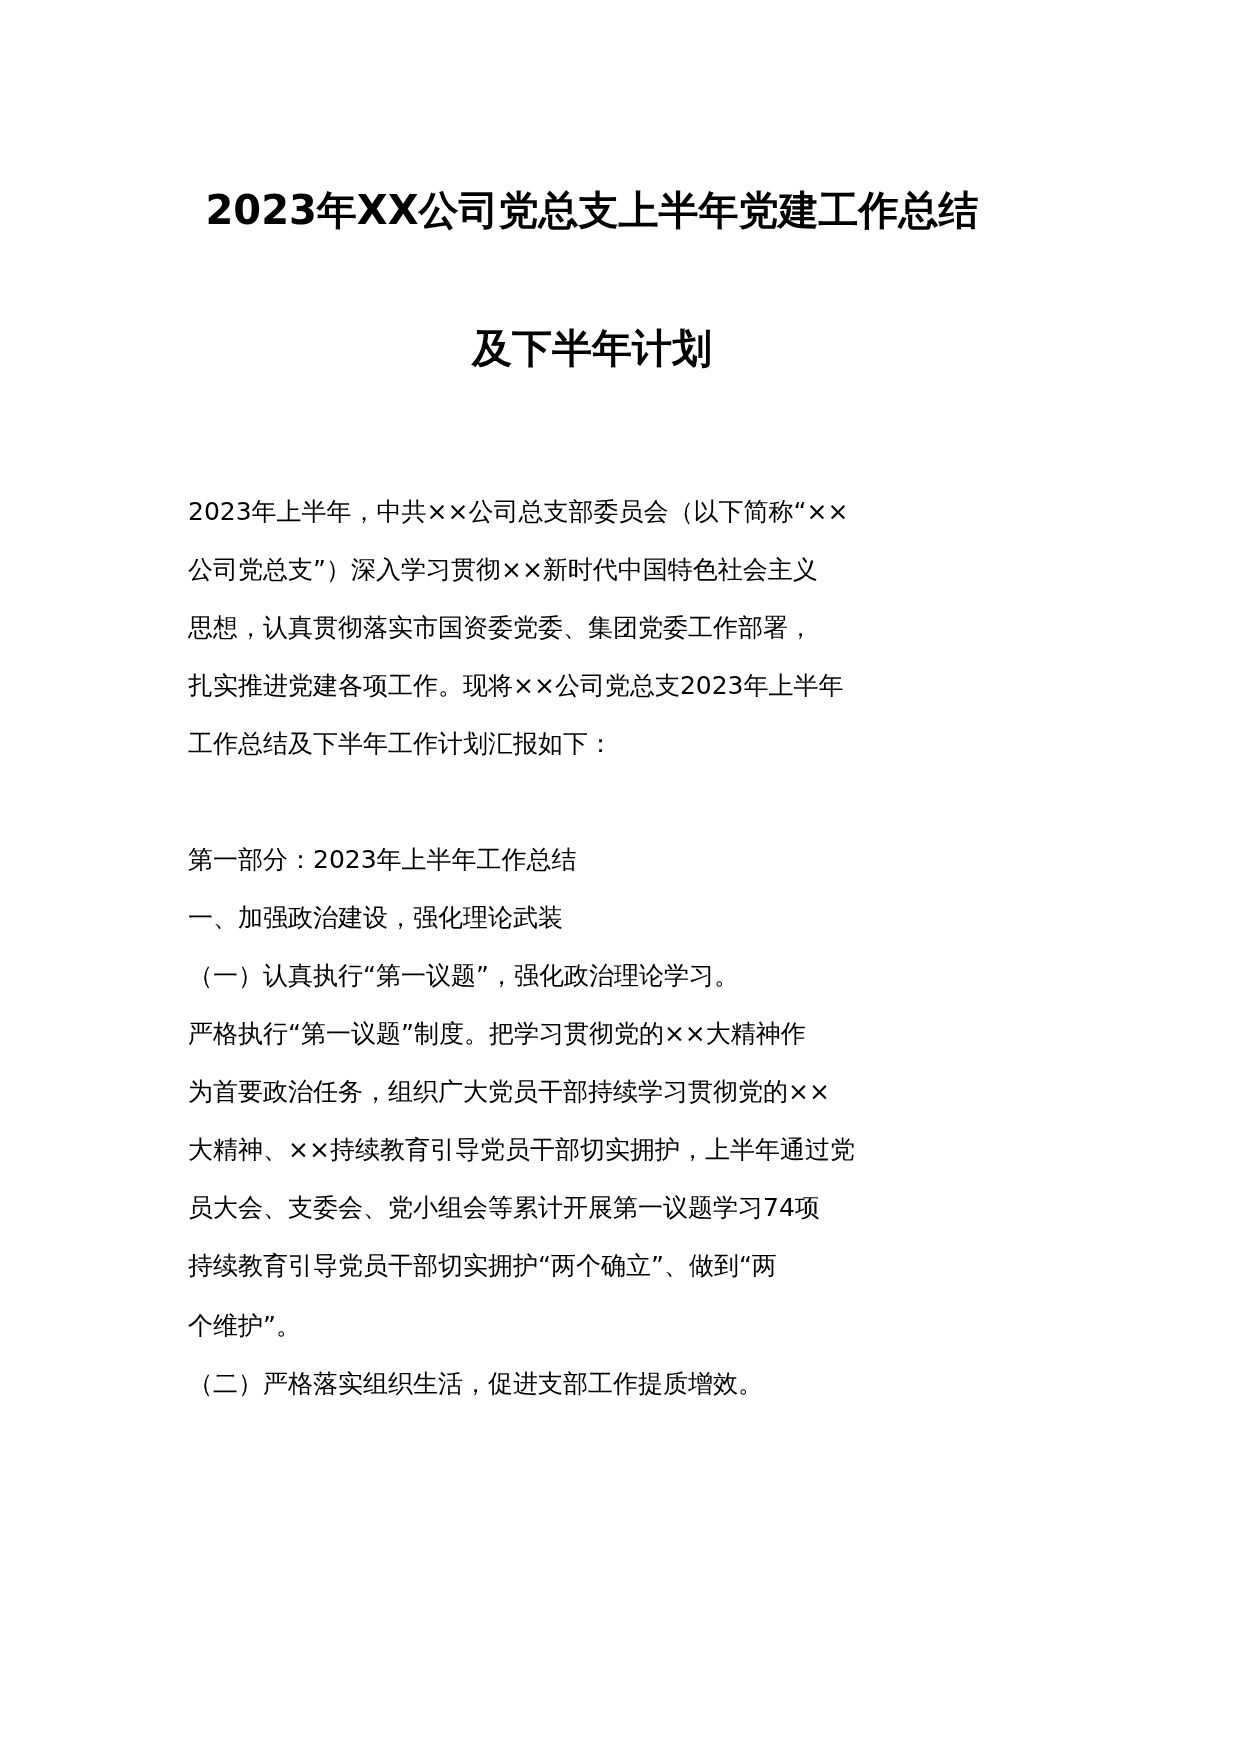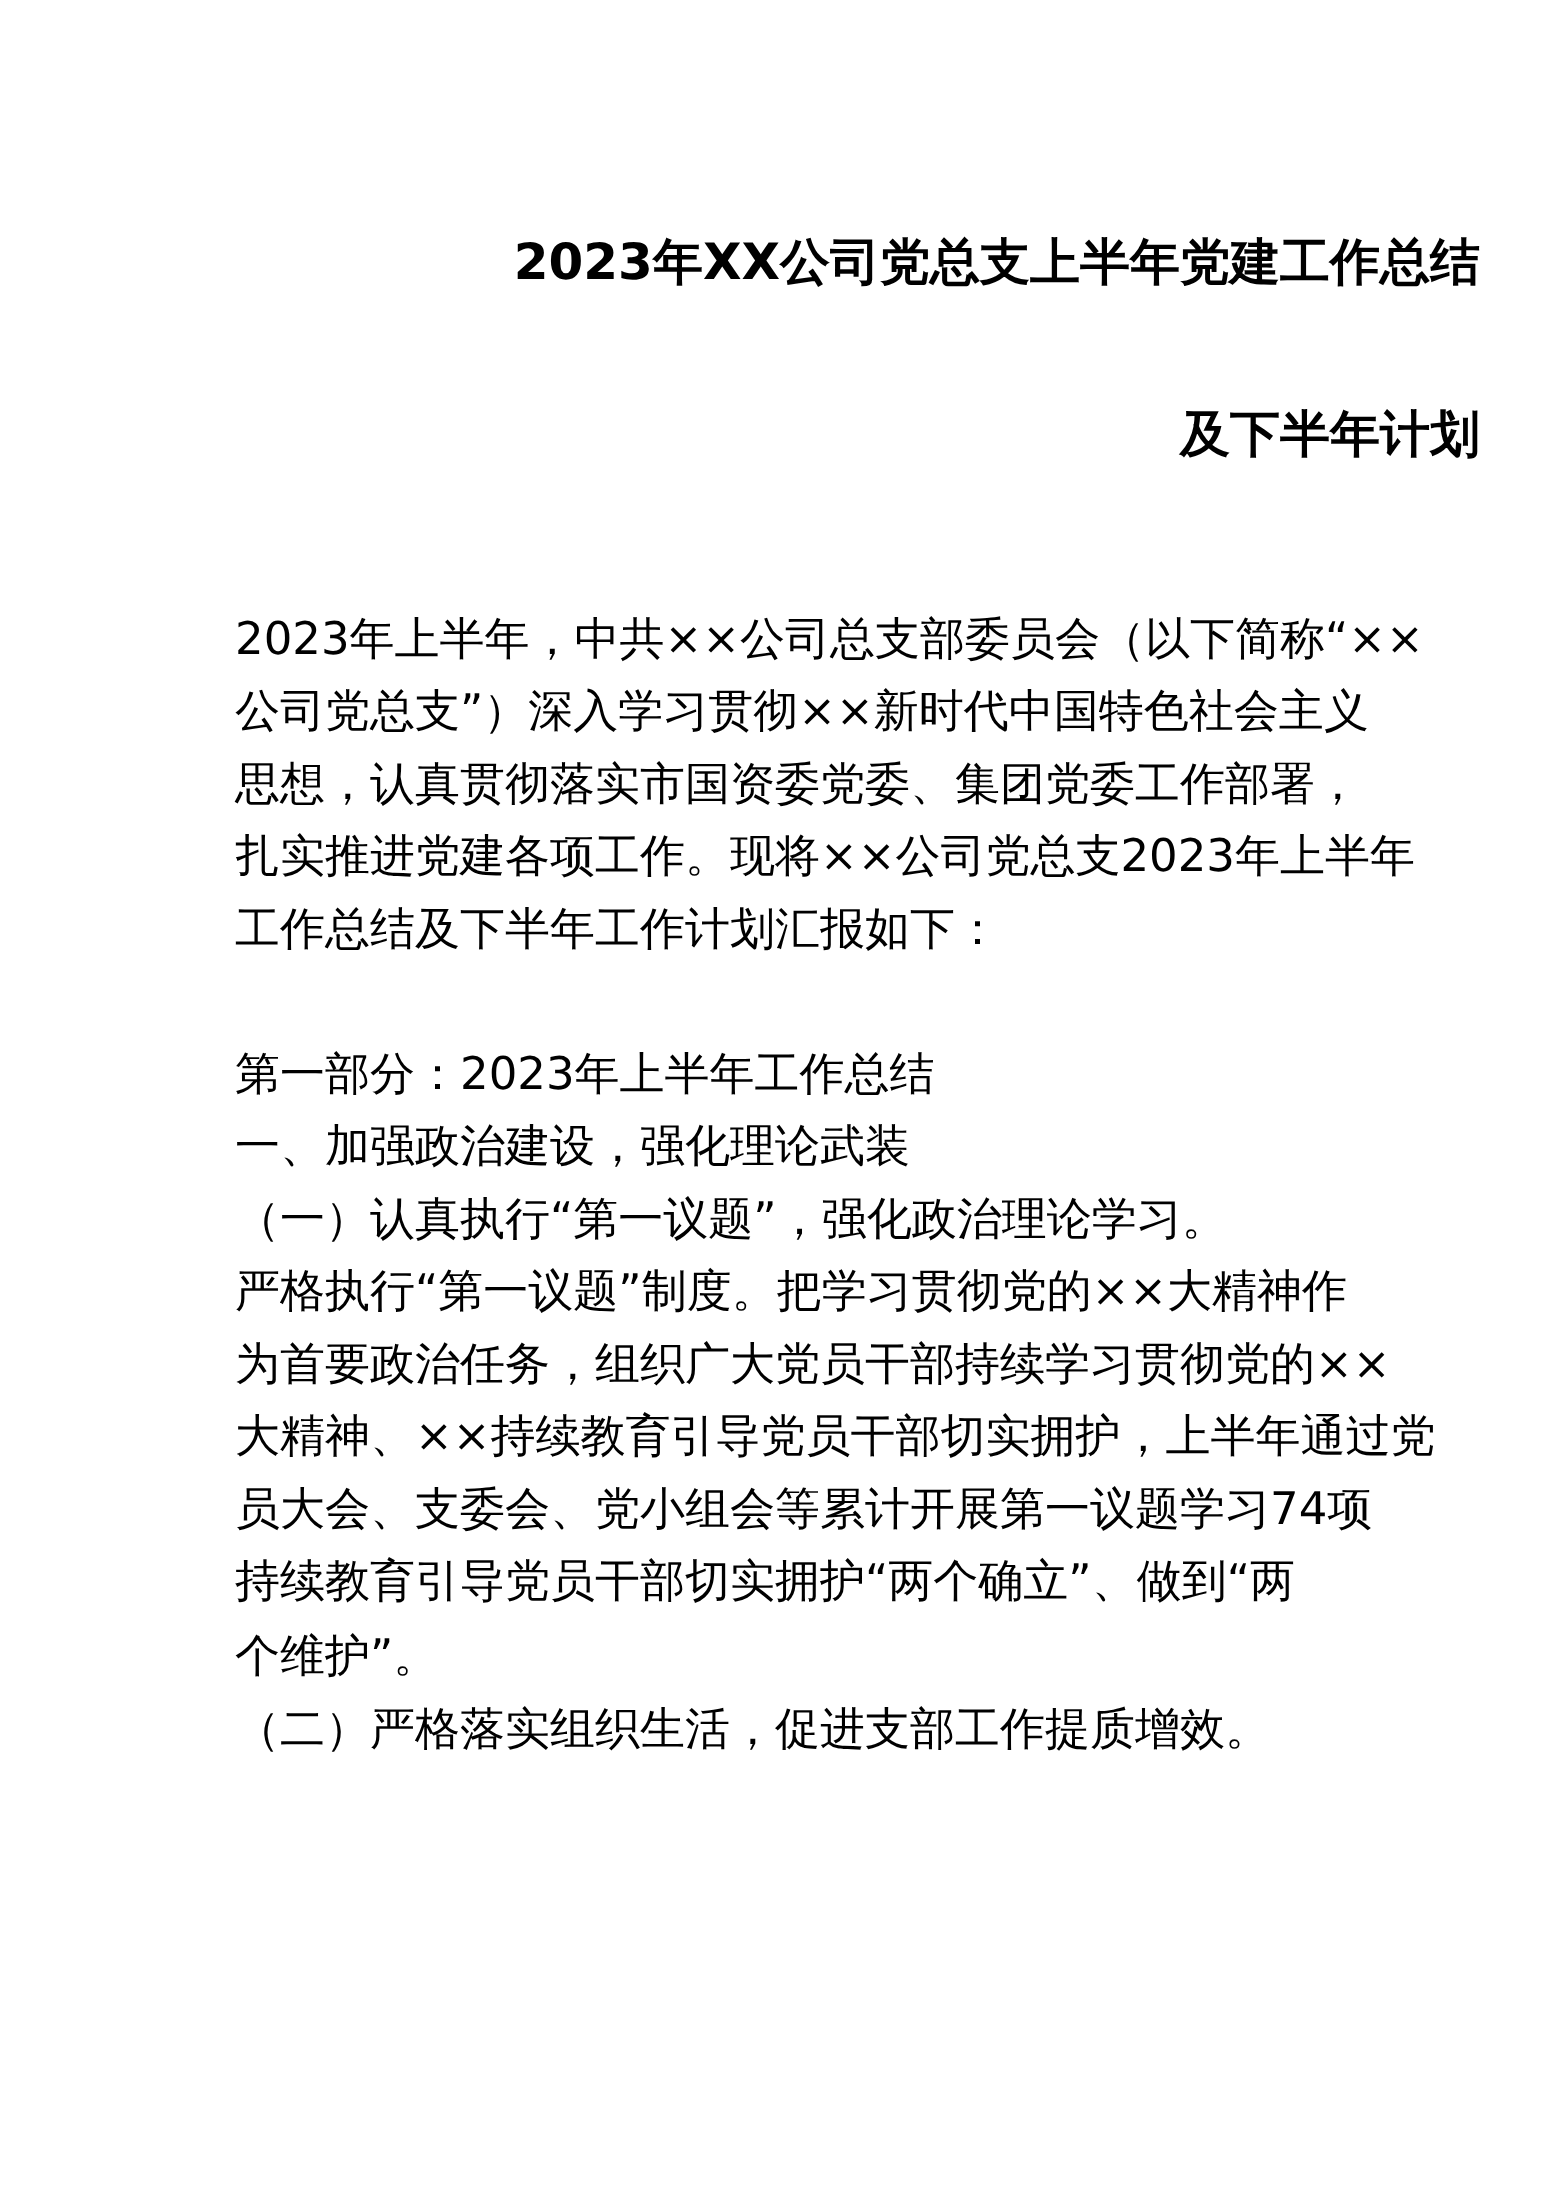--- a/index.html
+++ b/index.html
@@ -19,34 +19,34 @@
       position: absolute;
       left: 0; top: 0;
       width: 1240px;
       height: 1754px;
       background: #ffffff;
     }
     .title {
       position: absolute;
       left: 0;
       width: 1184px;
-      text-align: right;
+      text-align: center;
       font-weight: bold;
       font-size: 40px;
       line-height: 50px;
       letter-spacing: 0px;
       white-space: nowrap;
     }
     .title.t1 { top: 185px; }
     .title.t2 { top: 323px; }
     .line {
       position: absolute;
       left: 188px;
       width: 870px;
-      font-size: 36px;
+      font-size: 25px;
       line-height: 40px;
       white-space: nowrap;
       letter-spacing: 0px;
     }
   </style>
 </head>
 <body>
 
 <div class="page">
   <div class="title t1">2023年XX公司党总支上半年党建工作总结</div>

